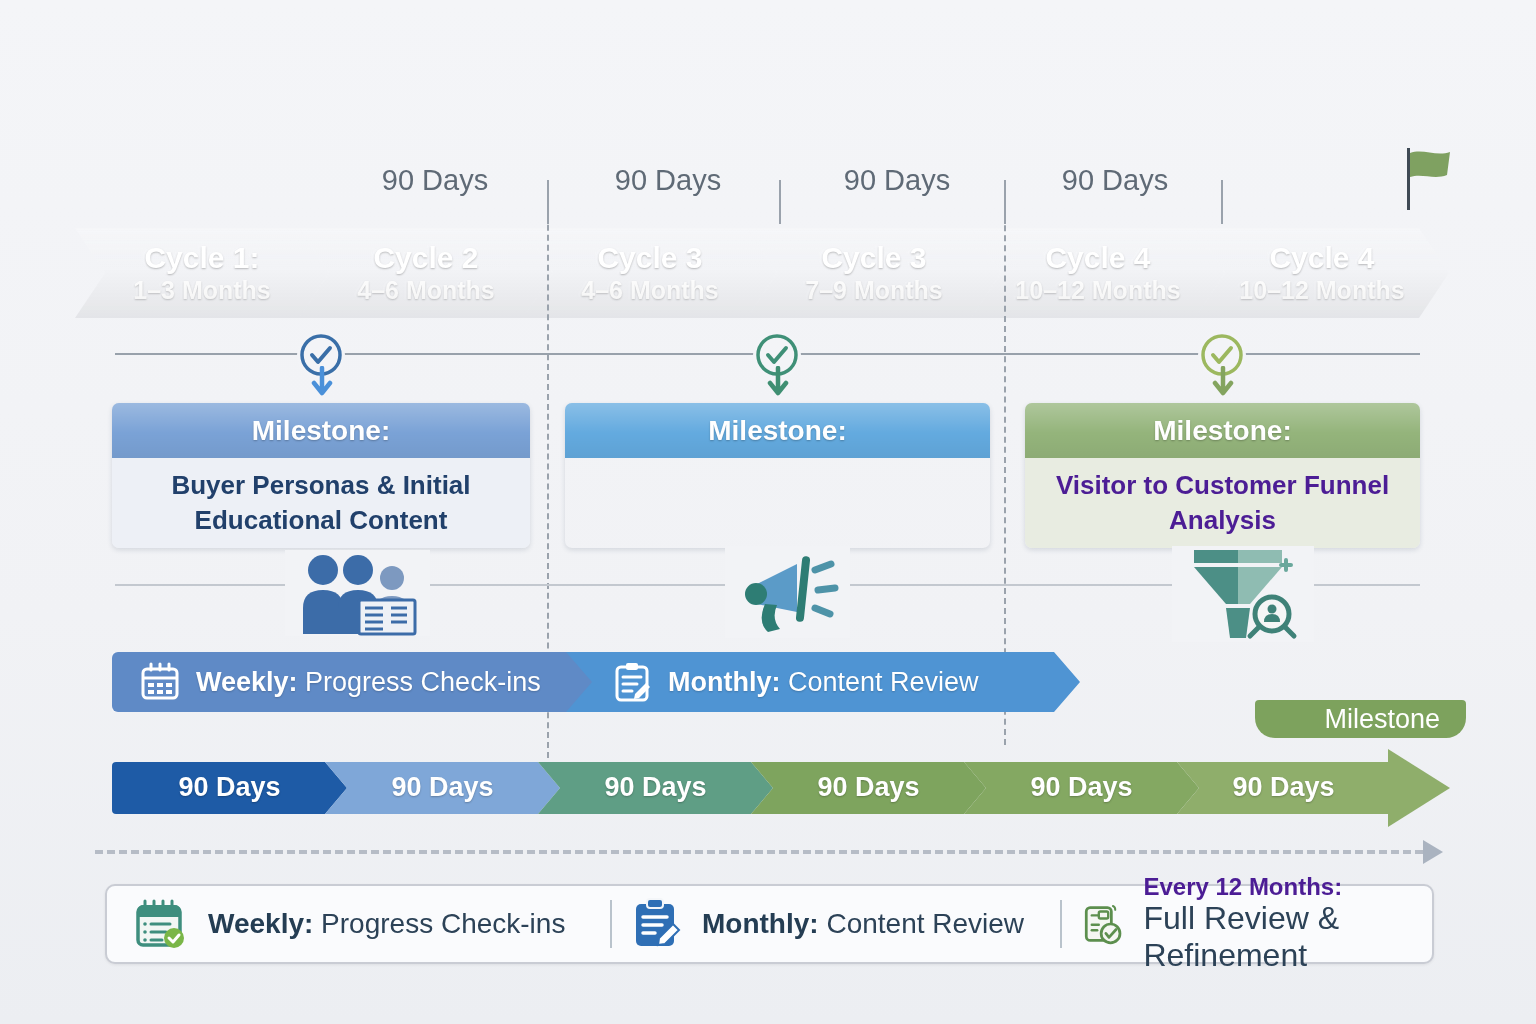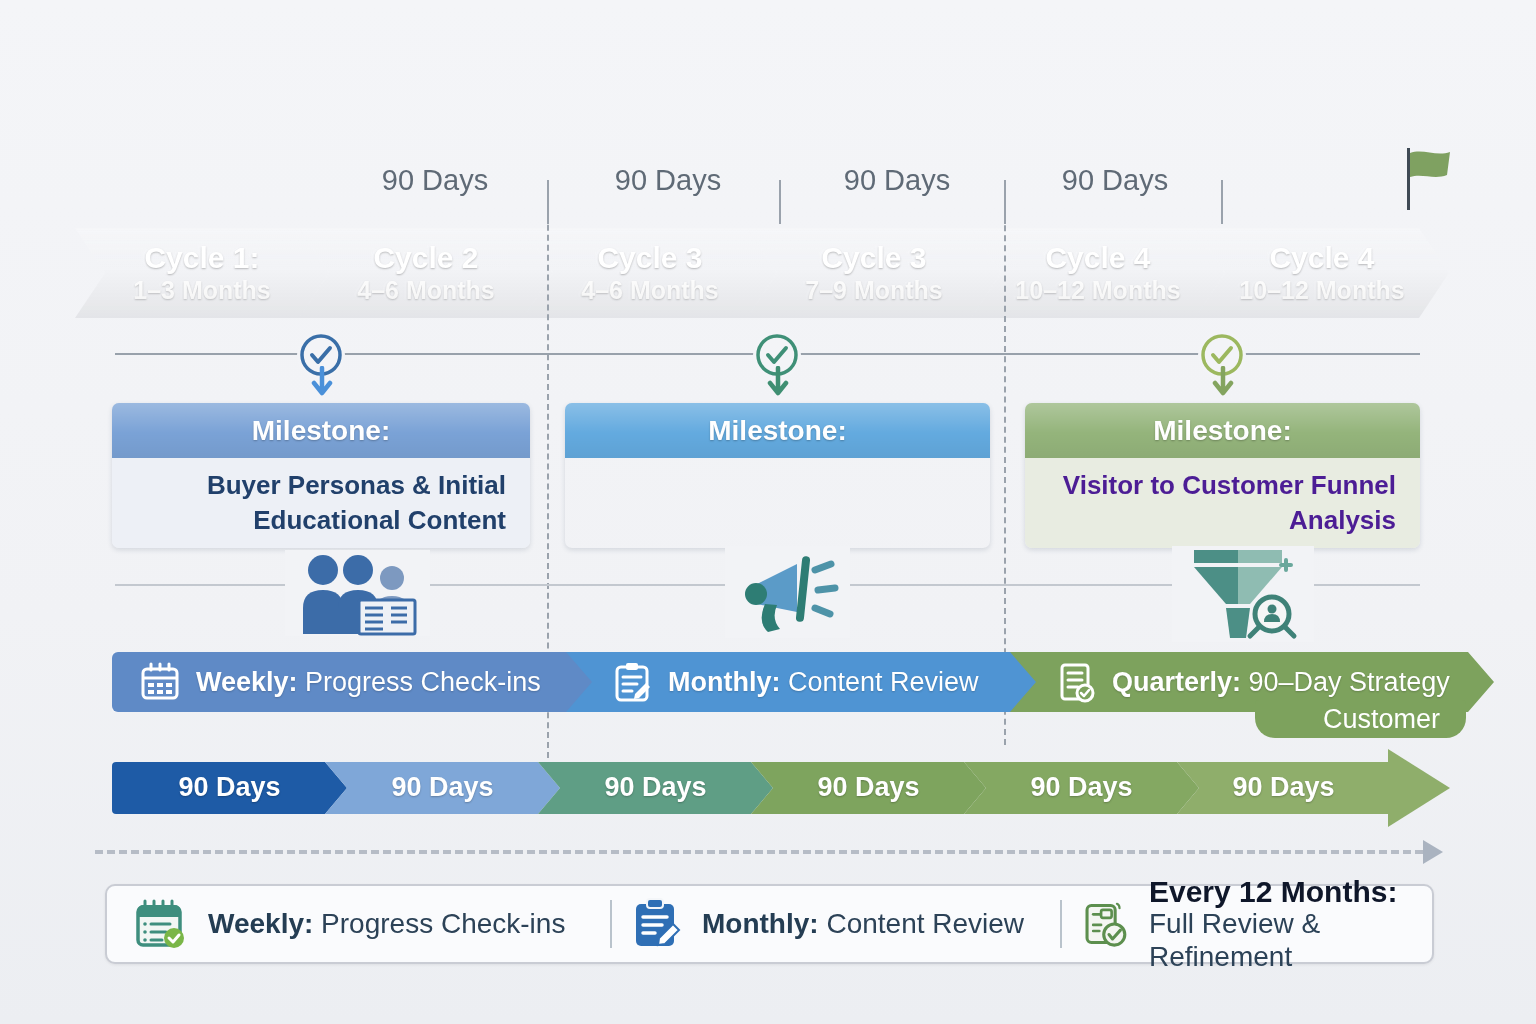--- a/index.html
+++ b/index.html
@@ -28,21 +28,21 @@
   
   .hline{height:2px;background:#98a1ab;}
   .vdash{width:0;border-left:2px dashed #9aa2ac;}
   .chk{width:48px;height:48px;border-radius:50%;background:#f3f4f7;}
   .marker-arrow{display:block;}
 
   
   .mbox{top:403px;height:145px;border-radius:7px;overflow:hidden;box-shadow:0 2px 5px rgba(40,60,90,.15);display:flex;flex-direction:column;}
   .mhead{height:55px;display:flex;align-items:center;justify-content:center;font-size:28px;font-weight:bold;color:#fff;text-shadow:0 1px 2px rgba(0,0,0,.25);position:relative;}
   .mhead::after{content:"";position:absolute;inset:0;background:linear-gradient(180deg,rgba(255,255,255,.25),rgba(255,255,255,0) 55%,rgba(0,0,0,.05));}
-  .mbody{flex:1;display:flex;align-items:center;justify-content:center;text-align:right;font-size:26px;font-weight:bold;line-height:1.35;padding:0 24px;}
+  .mbody{flex:1;display:flex;align-items:center;justify-content:center;text-align:center;font-size:26px;font-weight:bold;line-height:1.35;padding:0 24px;}
 
   
   .iconpad{background:#f2f3f6;padding:0 10px;}
 
   
   .cad{top:652px;height:60px;flex-direction:row;gap:14px;padding-left:26px;justify-content:flex-start;}
   .cad .txt{font-size:27px;white-space:nowrap;text-shadow:0 1px 2px rgba(0,0,0,.2);}
   .cad .txt b{font-weight:bold;}
   .cad1{clip-path:polygon(0 0,calc(100% - 26px) 0,100% 50%,calc(100% - 26px) 100%,0 100%);border-radius:6px 0 0 6px;}
   .cadN{clip-path:polygon(0 0,calc(100% - 26px) 0,100% 50%,calc(100% - 26px) 100%,0 100%,26px 50%);}
@@ -58,22 +58,22 @@
 
   
   .darrow{height:0;border-top:4px dashed #b6bcc6;}
   .dhead{width:0;height:0;border-top:12px solid transparent;border-bottom:12px solid transparent;border-left:20px solid #aab3c0;}
 
   
   .legend{top:884px;left:105px;width:1325px;height:76px;background:#fafbfd;border:2px solid #c9ccd4;border-radius:10px;box-shadow:0 1px 3px rgba(0,0,0,.07);}
   .litem{display:flex;align-items:center;gap:18px;position:absolute;top:0;height:76px;}
   .ltext{font-size:28px;color:#2c4257;white-space:nowrap;}
   .ltext b{color:#243d53;font-weight:bold;}
-  .l2a{font-size:30px;font-weight:bold;color:#0f172a;line-height:1.1;}
-  .l2b{font-size:28px;color:#2c4257;line-height:1.15;}
+  .l2a{font-size:24px;font-weight:bold;color:#4c1d95;line-height:1.1;}
+  .l2b{font-size:32px;color:#2c4257;line-height:1.15;}
   .ldiv{width:2px;background:#b9c3cc;top:14px;height:48px;}
 </style>
 </head>
 <body>
 
 <div class="stage">
 
 
   <div class="abs dur" style="left:435px;">90 Days</div>
   <div class="abs dur" style="left:668px;">90 Days</div>
@@ -214,32 +214,21 @@
     <svg width="44" height="44" viewBox="0 0 44 44">
       <rect x="7" y="7" width="30" height="33" rx="4" fill="none" stroke="#fff" stroke-width="3"></rect>
       <rect x="16" y="3" width="12" height="7" rx="2" fill="#fff"></rect>
       <line x1="13" y1="17" x2="31" y2="17" stroke="#fff" stroke-width="3" stroke-linecap="round"></line>
       <line x1="13" y1="24" x2="27" y2="24" stroke="#fff" stroke-width="3" stroke-linecap="round"></line>
       <line x1="13" y1="31" x2="22" y2="31" stroke="#fff" stroke-width="3" stroke-linecap="round"></line>
       <path d="M25,34 l11,-11 l4,4 l-11,11 l-5,1 Z" fill="#fff"></path>
     </svg>
     <span class="txt"><b>Monthly:</b><span> Content Review</span></span>
   </div>
-  <div class="abs chev cad cadN" style="left: 1010px; width: 440px; padding-left: 44px; background: rgb(125, 162, 93);">
-    <svg width="44" height="44" viewBox="0 0 44 44">
-      <rect x="8" y="5" width="26" height="34" rx="3" fill="none" stroke="#fff" stroke-width="3"></rect>
-      <line x1="14" y1="13" x2="28" y2="13" stroke="#fff" stroke-width="3" stroke-linecap="round"></line>
-      <line x1="14" y1="20" x2="28" y2="20" stroke="#fff" stroke-width="3" stroke-linecap="round"></line>
-      <line x1="14" y1="27" x2="24" y2="27" stroke="#fff" stroke-width="3" stroke-linecap="round"></line>
-      <circle cx="31" cy="33" r="8" fill="#7da25d" stroke="#fff" stroke-width="3"></circle>
-      <path d="M27,33 l3,3 l5,-6" fill="none" stroke="#fff" stroke-width="2.5" stroke-linecap="round" stroke-linejoin="round"></path>
-    </svg>
-    <span class="txt"><b>Quarterly:</b><span> 90–Day Strategy</span></span>
-  </div>
-  <div class="abs blob" style="left: 1255px; width: 185px; background: rgb(125, 162, 93);">Customer</div>
+  <div class="abs blob" style="left: 1255px; width: 185px; background: rgb(125, 162, 93);">Milestone</div>
 
   <div class="abs chev day first" style="left: 112px; background: rgb(30, 91, 166);">
       <span class="t1">90 Days</span>
     </div>
   <div class="abs chev day" style="left: 325px; background: rgb(127, 167, 216);">
       <span class="t1">90 Days</span>
     </div>
   <div class="abs chev day" style="left: 538px; background: rgb(95, 158, 133);">
       <span class="t1">90 Days</span>
     </div>

